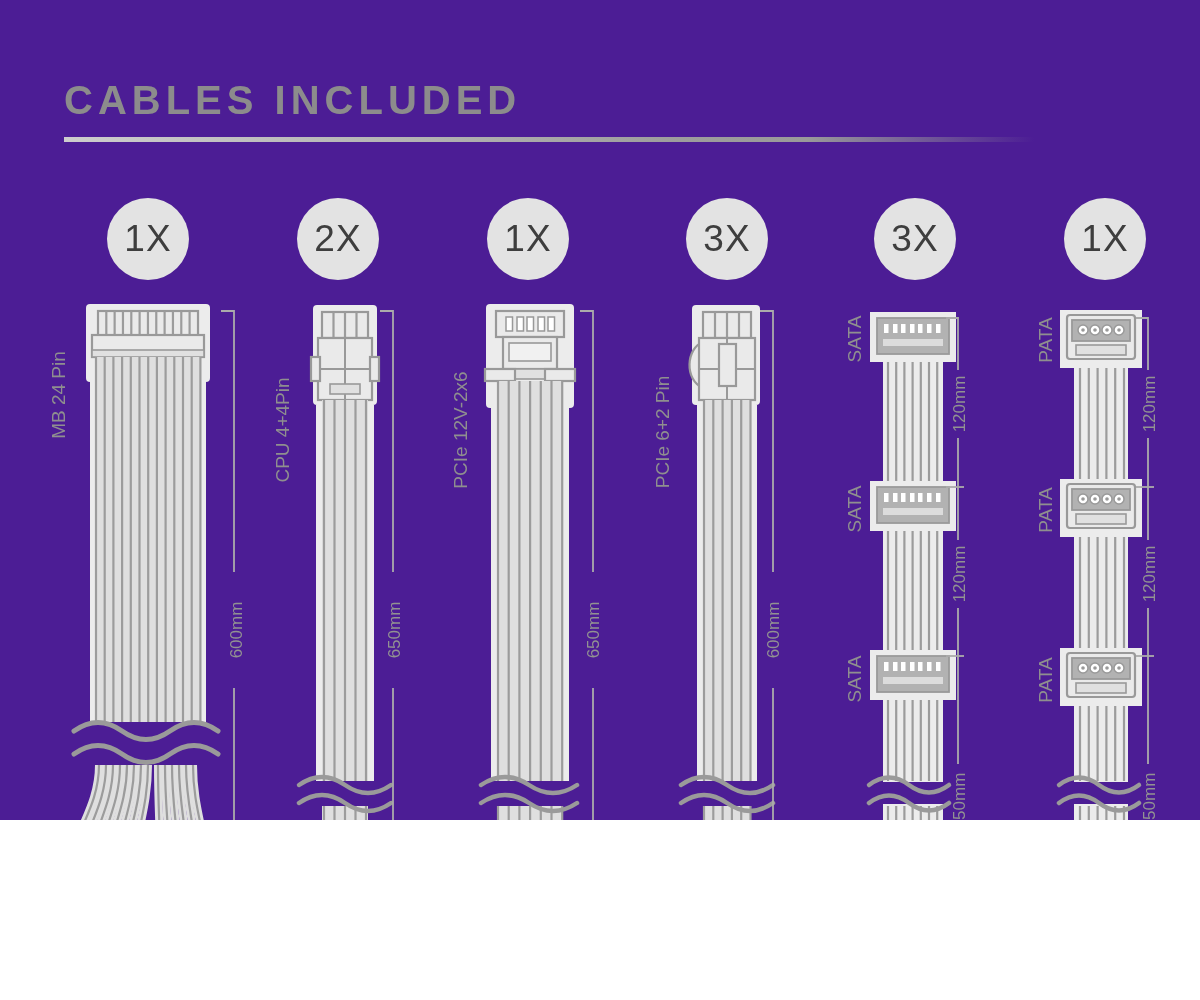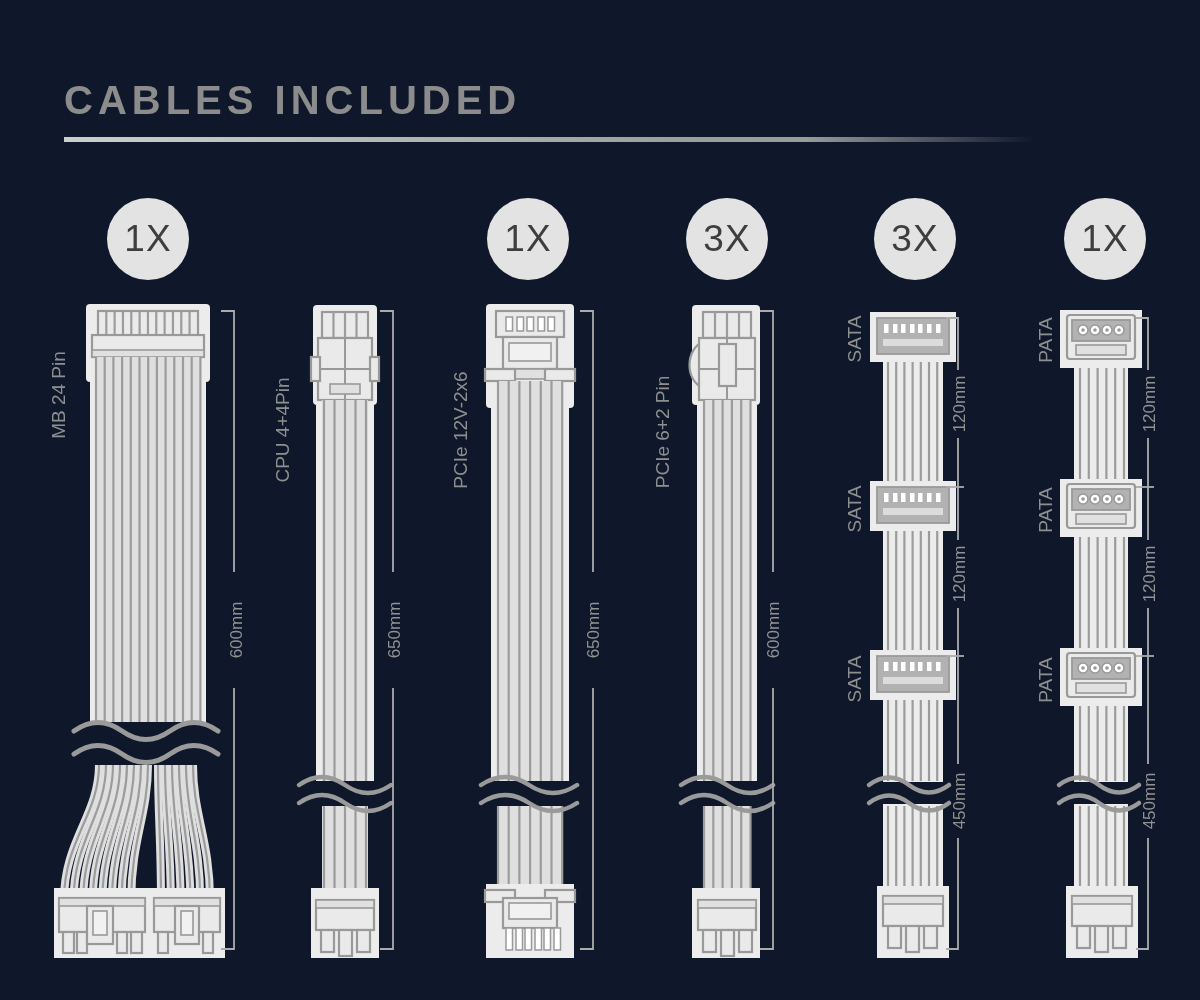--- a/index.html
+++ b/index.html
@@ -1,16 +1,16 @@
 <!DOCTYPE html>
 <html><head>
 <meta charset="utf-8">
 <style>
   html,body{margin:0;padding:0;background:#fff;}
-  #stage{position:relative;width:1200px;height:1000px;background:#0f172a;overflow:hidden;
+  #stage{position:relative;width:1200px;height:820px;background:#4c1d95;overflow:hidden;
          font-family:"Liberation Sans",sans-serif;}
   .title{position:absolute;left:64px;top:78px;font-size:40px;font-weight:800;
          letter-spacing:5px;color:#8c8c8c;transform:scaleY(1.02);}
   .divider{position:absolute;left:64px;top:137px;width:990px;height:5px;
            background:linear-gradient(to right,#cdcdcd 0%,#b3b3b3 35%,#9d9d9d 62%,#9a9a9a 75%,rgba(154,154,154,0) 98%);}
   .badge{position:absolute;top:198px;width:82px;height:82px;border-radius:50%;
          background:#e3e3e3;display:flex;align-items:center;justify-content:center;
          font-size:37px;font-weight:normal;color:#3e3e3e;letter-spacing:1px;}
   .vtext{position:absolute;white-space:nowrap;
          transform:translate(-50%,-50%) rotate(-90deg);color:#8f8f8f;}
@@ -40,20 +40,23 @@
 <body>
 
 <div id="stage">
 
   <div class="title">CABLES INCLUDED</div>
   <div class="divider"></div>
 
   <div class="badge" style="left:107px">
       <span>1X</span>
     </div>
+  <div class="badge" style="left:297px">
+      <span>2X</span>
+    </div>
   <div class="badge" style="left:487px">
       <span>1X</span>
     </div>
   <div class="badge" style="left:686px">
       <span>3X</span>
     </div>
   <div class="badge" style="left:874px">
       <span>3X</span>
     </div>
   <div class="badge" style="left:1064px">

